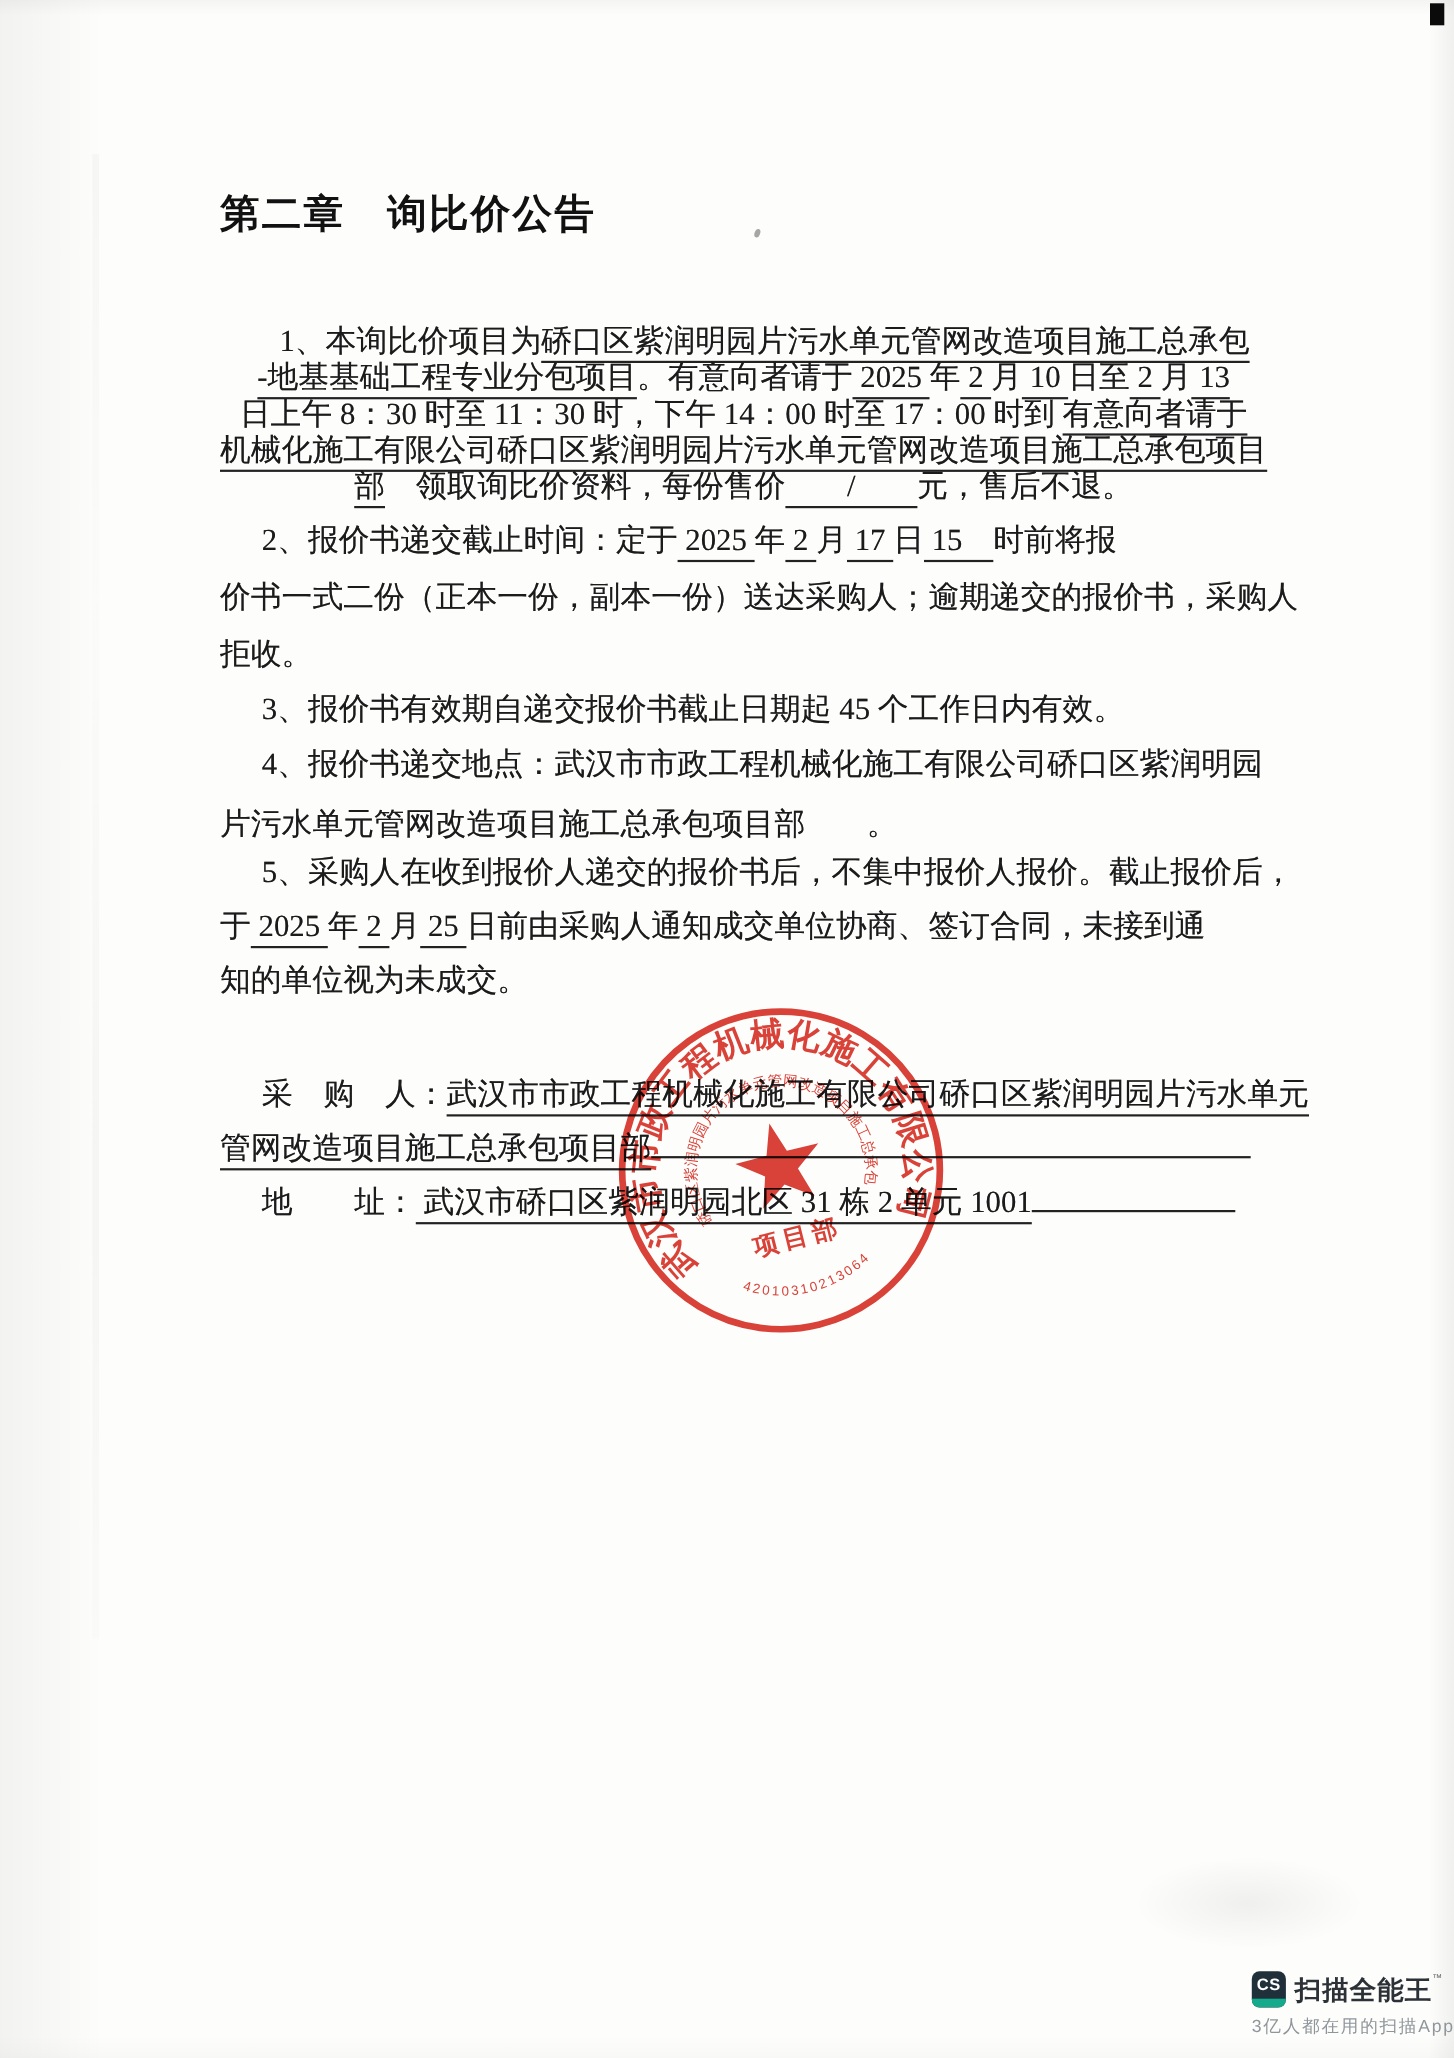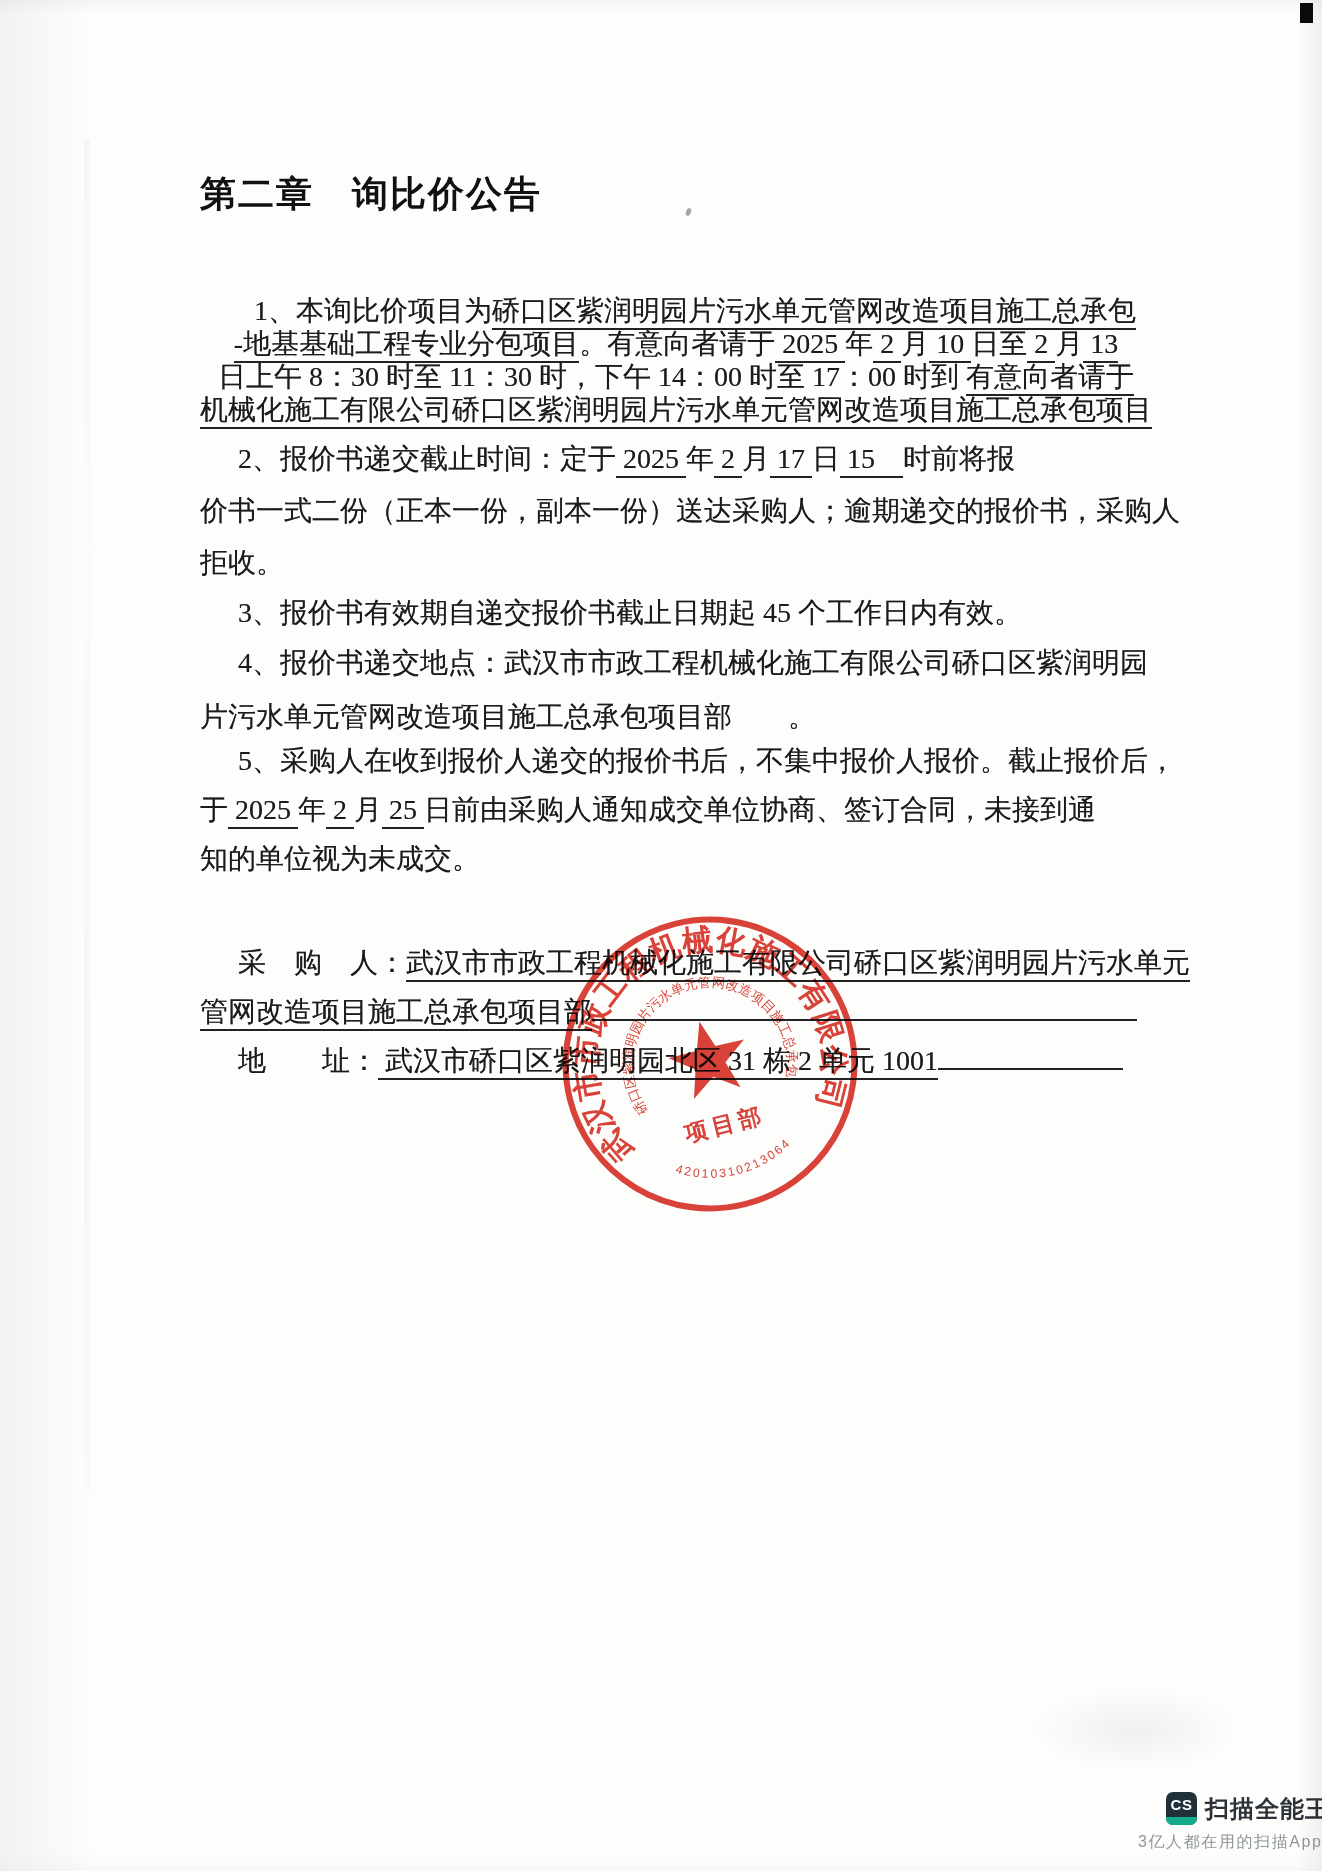--- a/index.html
+++ b/index.html
@@ -52,21 +52,21 @@
   .corner-mark{position:absolute;left:1300px;top:3px;width:13px;height:20px;background:#0b0b0b;}
   .streak{position:absolute;left:84px;top:140px;width:6px;height:1350px;opacity:.5;
     background:linear-gradient(180deg,rgba(0,0,0,.05),rgba(0,0,0,.01) 30%,rgba(0,0,0,.06) 70%,rgba(0,0,0,.02));}
   .smudge{position:absolute;left:1030px;top:1688px;width:210px;height:84px;
     background:radial-gradient(ellipse at center, rgba(120,120,120,.10), rgba(0,0,0,0) 70%);}
   .dot{position:absolute;left:686px;top:208px;width:5px;height:8px;border-radius:50%;
     background:rgba(60,60,60,.45);transform:rotate(20deg);}
   
   .wm{position:absolute;left:1138px;top:1792px;width:175px;
     font-family:"Liberation Sans","DejaVu Sans",sans-serif;}
-  .wm-row{display:flex;align-items:center;gap:8px;margin-left:28px;}
+  .wm-row{display:flex;align-items:center;gap:8px;}
   .wm-logo{width:31px;height:33px;border-radius:7px;background:#20303b;position:relative;overflow:hidden;flex:0 0 auto;}
   .wm-logo .cs{display:block;text-align:center;color:#fff;font-weight:bold;font-size:15px;line-height:25px;letter-spacing:.5px;}
   .wm-logo .bar{position:absolute;bottom:0;left:0;right:0;height:8px;background:#14ab8d;}
   .wm-name{font-size:24px;font-weight:bold;color:#2b3136;letter-spacing:1px;white-space:nowrap;}
   .wm-tm{font-size:9px;vertical-align:top;color:#666;font-weight:normal;}
   .wm-tag{margin-top:7px;font-size:16px;color:#8f969b;letter-spacing:1.6px;white-space:nowrap;}
 </style>
 </head>
 <body>
 
@@ -81,20 +81,23 @@
         <span>1、本询比价项目为</span><span class="u">硚口区紫润明园片污水单元管网改造项目施工总承包</span>
       </div>
       <div class="line">
         <span class="u">-地基基础工程专业分包项目</span><span>。有意向者请于</span><span class="u"> 2025 </span><span>年</span><span class="u"> 2 </span><span>月</span><span class="u"> 10 </span><span>日至</span><span class="u"> 2 </span><span>月</span><span class="u"> 13</span>
       </div>
       <div class="line">
         <span>日上午 8：30 时至 11：30 时，下午 14：00 时至 17：00 时到 </span><span class="u">有意向者请于</span>
       </div>
       <div class="line">
         <span class="u">机械化施工有限公司硚口区紫润明园片污水单元管网改造项目施工总承包项目</span>
+      </div>
+      <div class="line">
+        <span class="u">部</span><span>　领取询比价资料，每份售价</span><span class="u">　　/　　</span><span>元，售后不退。</span>
       </div>
     </div>
 
     <div class="para p2">
       <div class="line ind">
         <span>2、报价书递交截止时间：定于</span><span class="u"> 2025 </span><span>年</span><span class="u"> 2 </span><span>月</span><span class="u"> 17 </span><span>日</span><span class="u"> 15　</span><span>时前将报</span>
       </div>
       <div class="line">
         <span>价书一式二份（正本一份，副本一份）送达采购人；逾期递交的报价书，采购人</span>
       </div>

